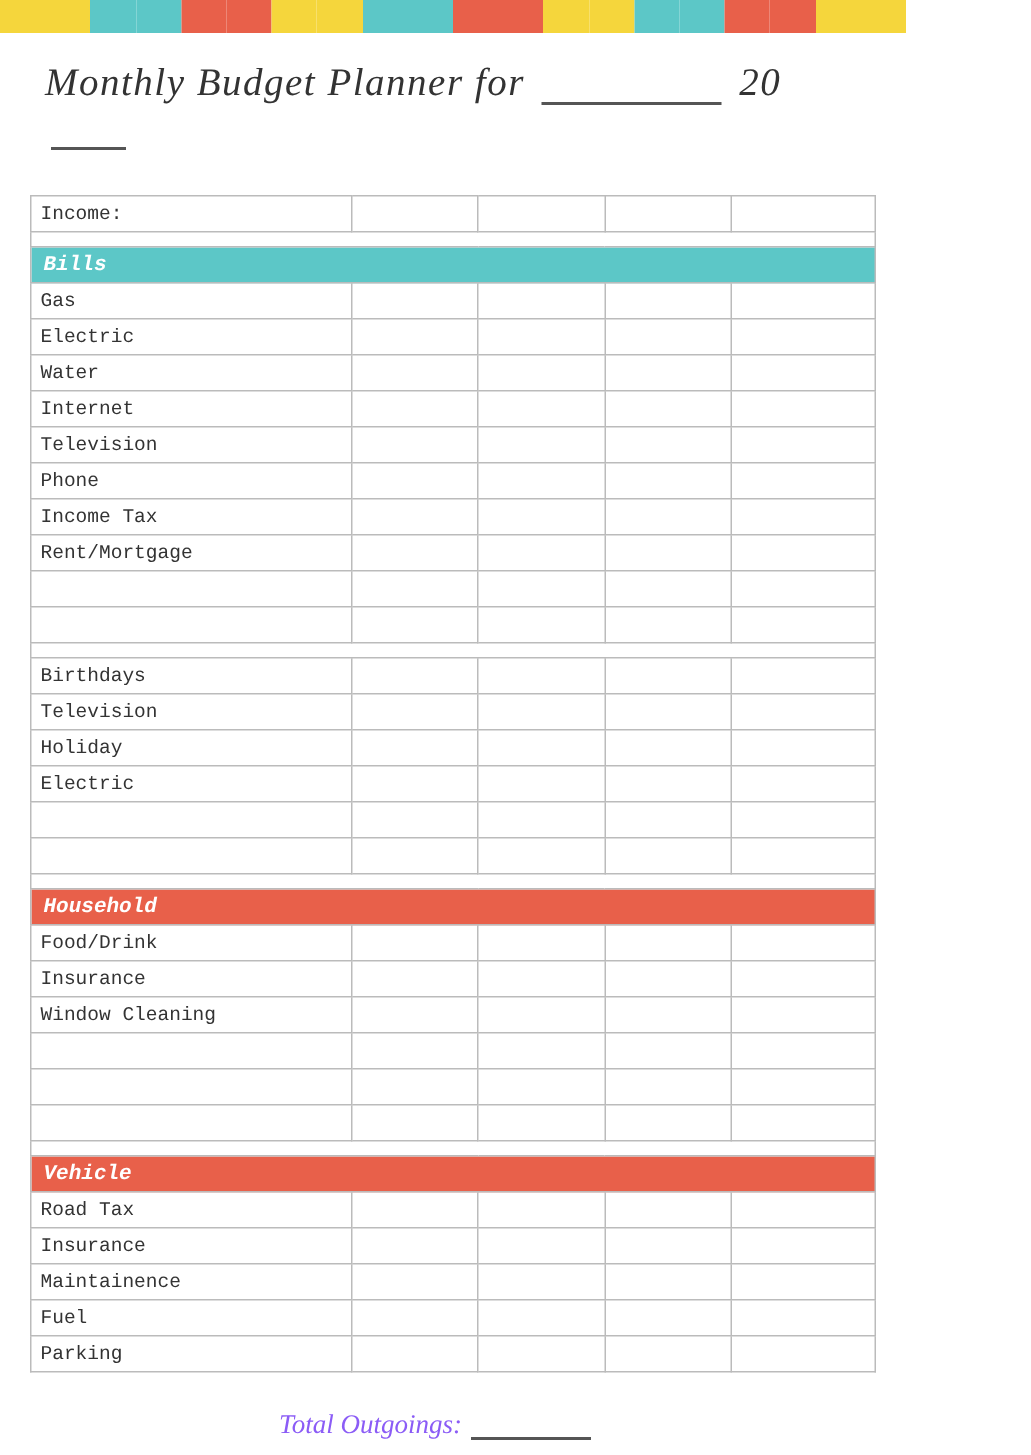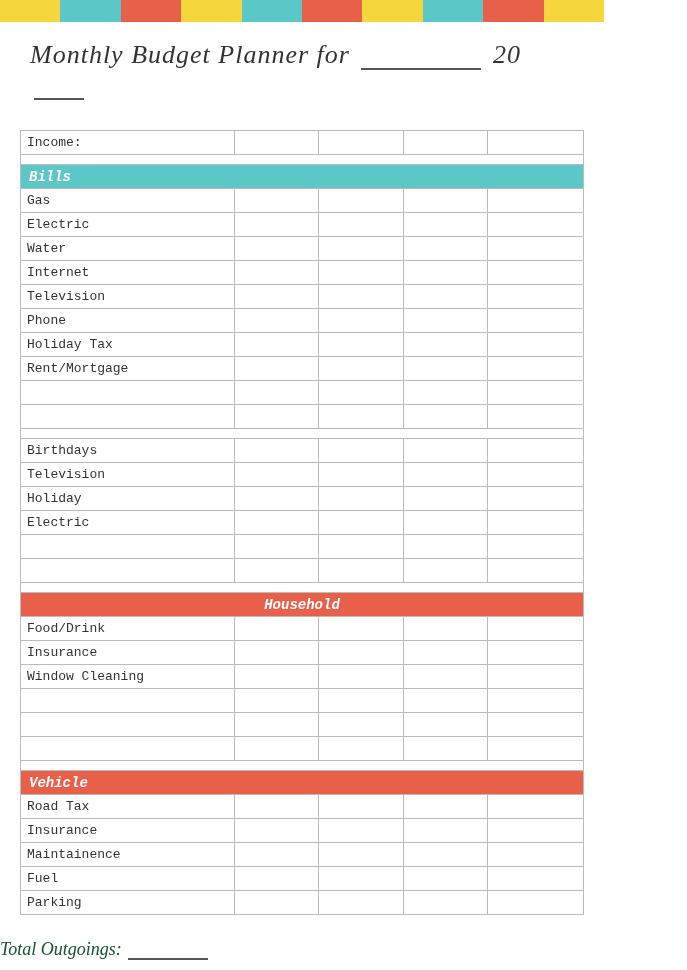--- a/index.html
+++ b/index.html
@@ -98,37 +98,37 @@
 
     
     .row-category td {
       color: #fff;
       font-weight: bold;
       font-style: italic;
       font-size: 14px;
       padding: 3px 8px;
     }
     .cat-bills { background-color: #5cc7c7; }
-    .cat-household { background-color: #e8604a; text-align: center; }
+    .cat-household { background-color: #e8604a; }
     .cat-vehicle { background-color: #e8604a; }
 
     
     .row-data td {
       color: #333;
       background: #fff;
     }
 
     
     .total-area {
-      text-align: left;
+      text-align: center;
       padding: 8px 24px 6px 0;
       font-family: 'Georgia', serif;
       font-style: italic;
       font-size: 18px;
-      color: #14532d;
+      color: #8b5cf6;
     }
     .total-blank {
       display: inline-block;
       width: 80px;
       border-bottom: 2px solid #555;
       margin-left: 6px;
       vertical-align: bottom;
     }
 
     
@@ -233,21 +233,21 @@
           <td class="col-notes"></td>
         </tr>
         <tr class="row-data">
           <td class="col-label">Phone</td>
           <td class="col-budget"></td>
           <td class="col-actual"></td>
           <td class="col-diff"></td>
           <td class="col-notes"></td>
         </tr>
         <tr class="row-data">
-          <td class="col-label">Holiday Tax</td>
+          <td class="col-label">Income Tax</td>
           <td class="col-budget"></td>
           <td class="col-actual"></td>
           <td class="col-diff"></td>
           <td class="col-notes"></td>
         </tr>
         <tr class="row-data">
           <td class="col-label">Rent/Mortgage</td>
           <td class="col-budget"></td>
           <td class="col-actual"></td>
           <td class="col-diff"></td>

